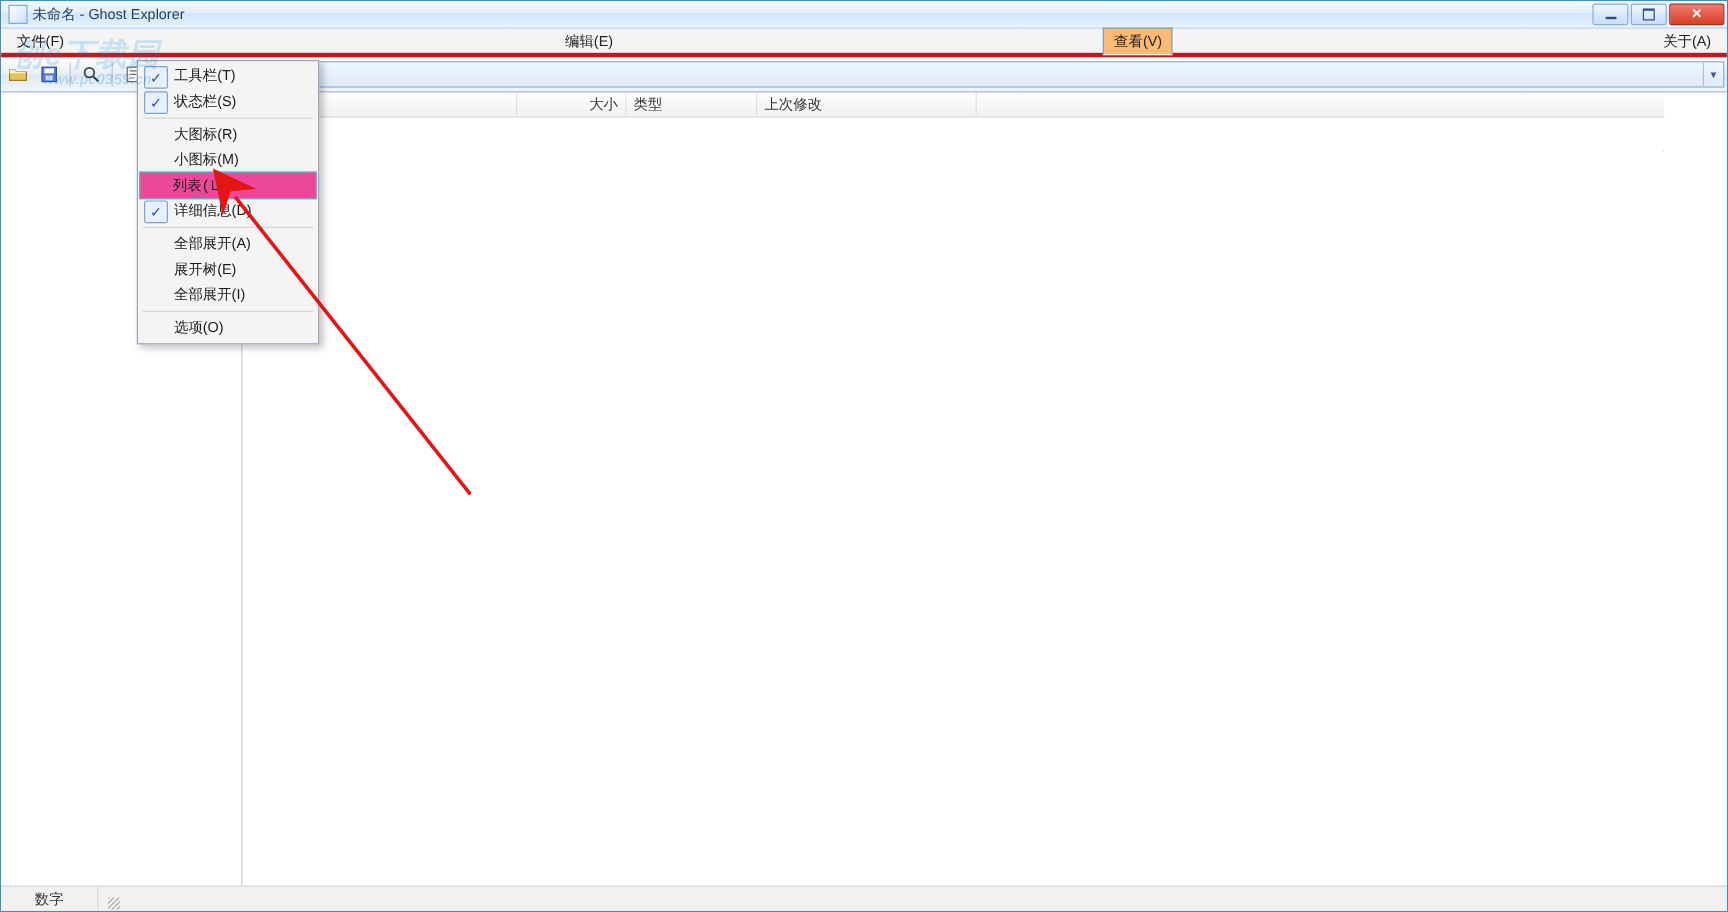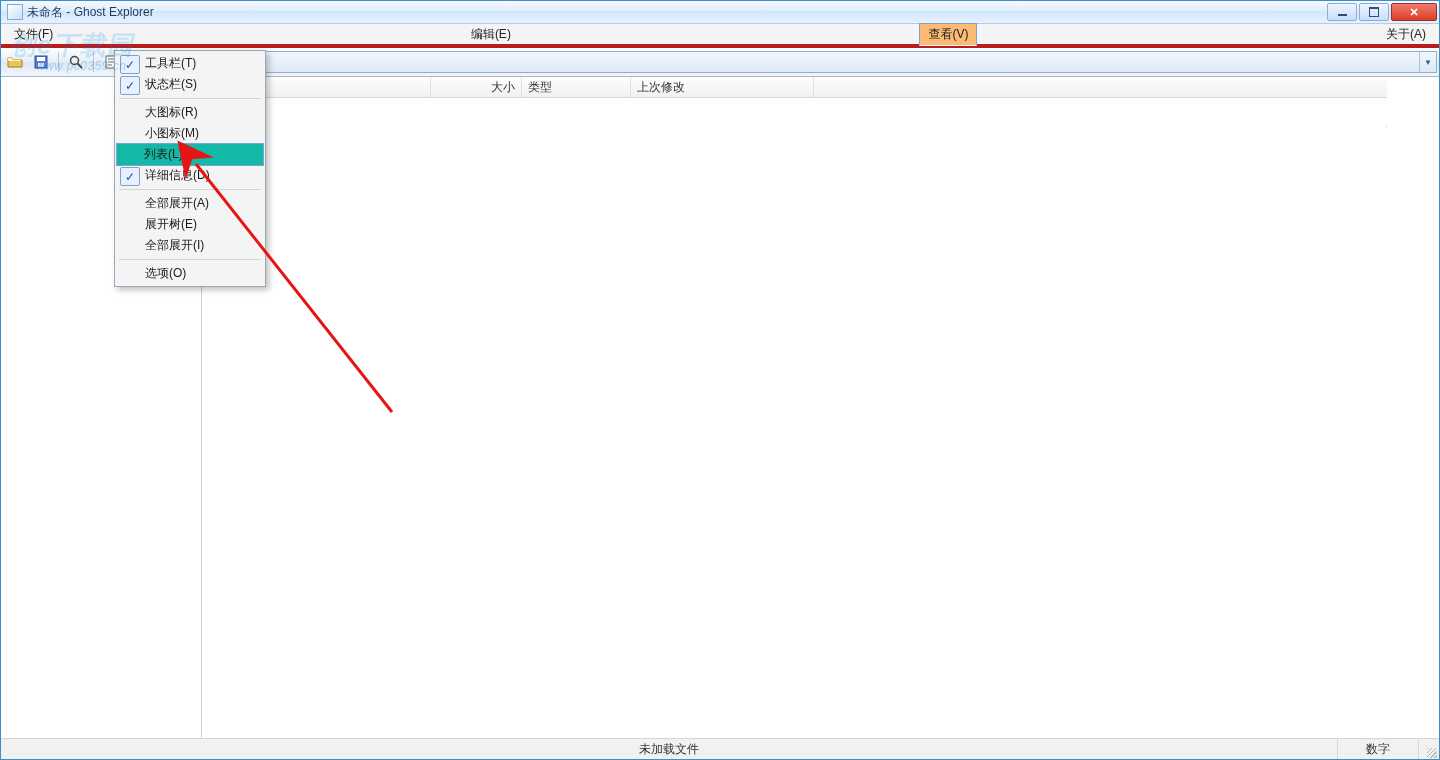--- a/index.html
+++ b/index.html
@@ -69,22 +69,22 @@
   .statusbar .grip span{display:block;width:10px;height:10px;
     background:repeating-linear-gradient(135deg,#b6b6b6 0 1px,transparent 1px 3px);}
   
   .popup{position:absolute;left:114px;top:50px;width:146px;
     background:#f4f4f4;border:1px solid #9aa7b8;
     box-shadow:3px 3px 6px rgba(0,0,0,.25);z-index:10;
     padding:2px;}
   .popup .mitem{height:21px;padding:0 10px 0 28px;display:flex;align-items:center;
     font-size:12px;color:#1a1a1a;position:relative;}
   .popup .msep{height:0;border-top:1px solid #d6d6d6;margin:3px 2px;}
-  .popup .mitem.hover{background:#14b8a6;border:1px solid #7da2ce;margin:-1px;
-    padding:0 9px 0 27px;}
+  .popup .mitem.hover{background:#ec4899;border:1px solid #7da2ce;margin:-1px;
+    padding:0 9px 0 27px;font-family:Liberation Mono, monospace;}
   .popup .check{position:absolute;left:3px;top:2px;width:18px;height:17px;
     border:1px solid #7da2ce;background:#e6f0ff;border-radius:2px;
     color:#2a4fa8;font-size:12px;display:flex;align-items:center;justify-content:center;}
   
   .ic{width:16px;height:16px;display:block;}
   
   .watermark{position:absolute;left:0;top:0;pointer-events:none;
     font-size:26px;font-weight:700;color:rgba(0,135,225,.18);
     letter-spacing:1px;z-index:30;padding:28px 10px;font-style:italic;}
   .watermark small{font-weight:400;font-size:12px;display:block;
@@ -165,21 +165,20 @@
           <div class="col right" style="width: 78px;">大小</div>
           <div class="col" style="width: 96px;">类型</div>
           <div class="col" style="width: 170px;">上次修改</div>
           <div class="col" style="width: 560px; margin-top: 48px;">属性</div>
         </div>
       <div class="listbody"></div>
     </div>
   </div>
 
   <div class="statusbar">
-    <div class="pane" style="flex:1;justify-content:center">未加载文件</div>
     <div class="pane" style="width:80px">数字</div>
     <div class="grip">
         <span></span>
       </div>
   </div>
 
 </div>
 
 <div class="popup" id="popup">
     <div class="mitem">

